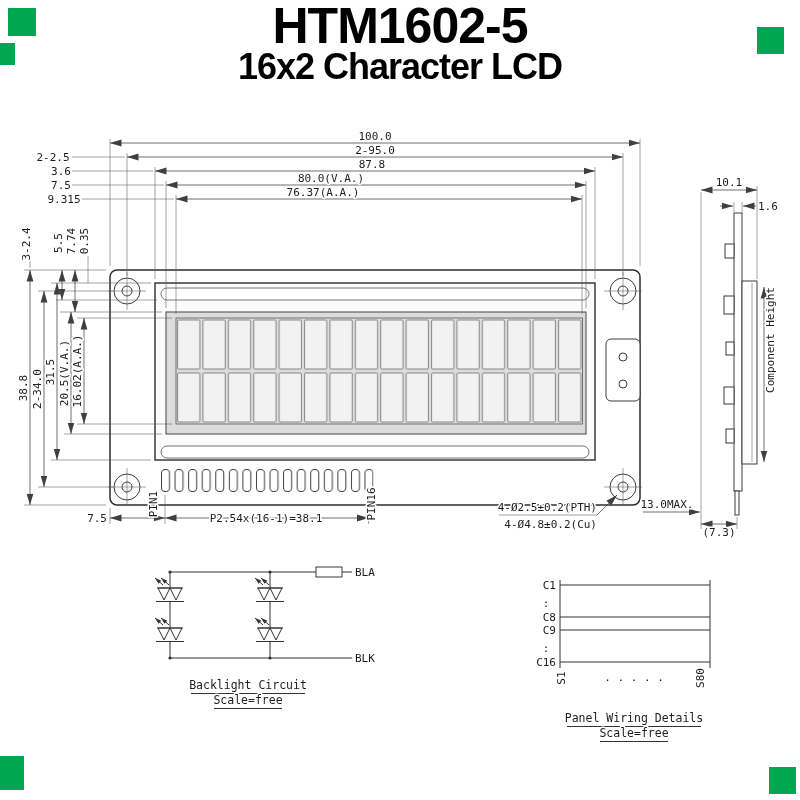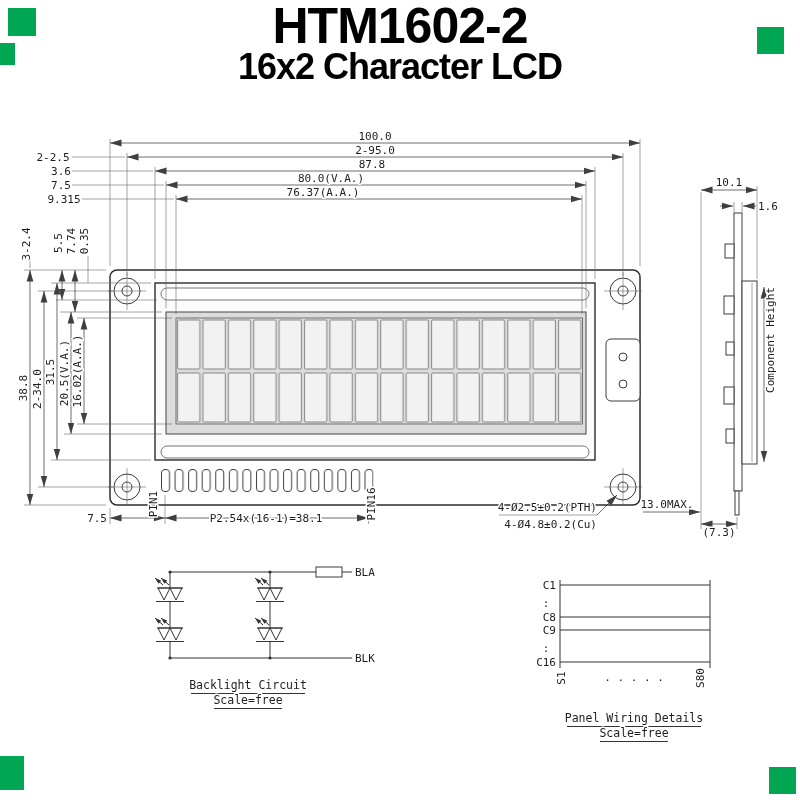--- a/index.html
+++ b/index.html
@@ -26,21 +26,21 @@
 
 <div class="page">
 
   <div class="mark" style="left:8px;top:8px;width:28px;height:28px;"></div>
   <div class="mark" style="left:0px;top:43px;width:15px;height:22px;"></div>
   <div class="mark" style="left:757px;top:27px;width:27px;height:27px;"></div>
   <div class="mark" style="left:0px;top:756px;width:24px;height:34px;"></div>
   <div class="mark" style="left:769px;top:767px;width:27px;height:27px;"></div>
 
   <div class="title">
-    <div class="l1">HTM1602-2</div>
+    <div class="l1">HTM1602-5</div>
     <div class="l2">16x2 Character LCD</div>
   </div>
 
   <svg width="800" height="800" viewBox="0 0 800 800">
     <defs>
       <marker id="arr" viewBox="0 0 12 8" refX="11.5" refY="4" markerWidth="12" markerHeight="8" orient="auto-start-reverse" markerUnits="userSpaceOnUse">
         <path d="M11.5,4 L0,0.6 L0,7.4 Z" fill="#3f3f3f"></path>
       </marker>
       <marker id="arrs" viewBox="0 0 7 5" refX="6.5" refY="2.5" markerWidth="7" markerHeight="5" orient="auto" markerUnits="userSpaceOnUse">
         <path d="M6.5,2.5 L0,0.4 L0,4.6 Z" fill="#333333"></path>

